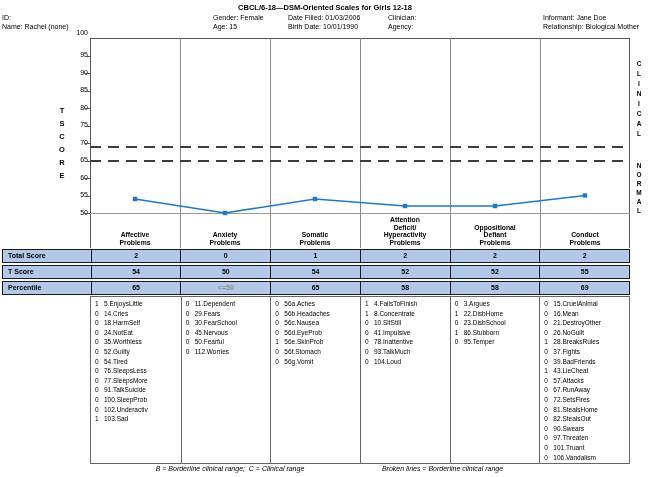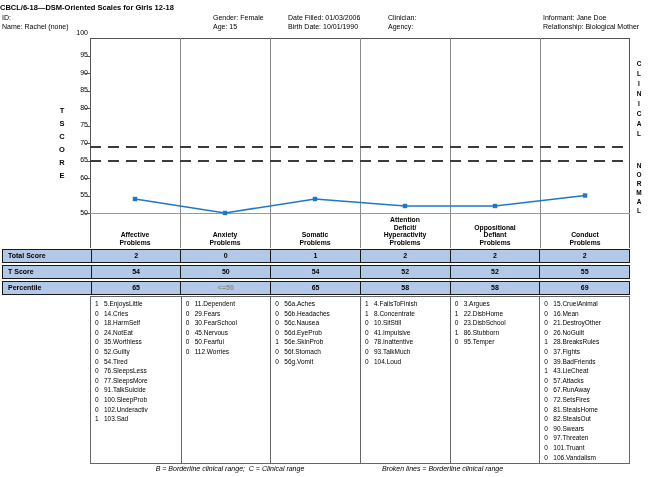--- a/index.html
+++ b/index.html
@@ -1,19 +1,19 @@
 <!DOCTYPE html>
 <html><head>
 <meta charset="utf-8">
 <style>
   html,body{margin:0;padding:0;background:#fff;}
   .page{position:relative;width:650px;height:477px;background:#fff;color:#000;
         font-family:"Liberation Sans",sans-serif;overflow:hidden;}
   .abs{position:absolute;}
-  .title{position:absolute;top:3px;left:0;width:650px;
+  .title{position:absolute;top:3px;left:0;width:650px;text-align:center;
          font-size:7.5px;font-weight:bold;}
   .hl{position:absolute;font-size:7px;white-space:nowrap;}
   .ytick{position:absolute;font-size:7px;width:24px;text-align:right;}
   .ymark{position:absolute;width:5px;height:1px;background:#555;}
   .ylab{position:absolute;font-size:7.5px;font-weight:bold;width:12px;text-align:center;}
   .zlab{position:absolute;font-size:6.5px;font-weight:bold;width:12px;text-align:center;}
   .vline{position:absolute;width:1px;background:#8a8a8a;}
   .axline{position:absolute;width:1px;background:#555;}
   .hline{position:absolute;height:1px;background:#555;}
   .baseline{position:absolute;height:1px;background:#999;}

